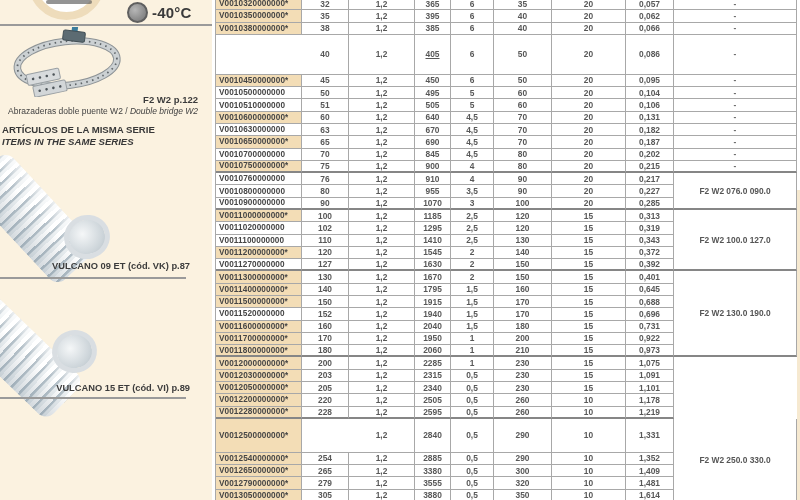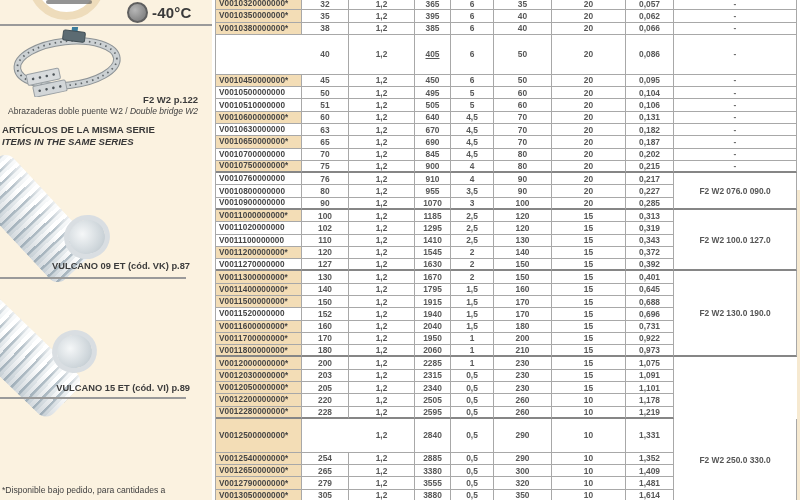--- a/index.html
+++ b/index.html
@@ -114,21 +114,20 @@
   <div id="tube1" class="tube"></div>
   <div id="open1" class="tube-open"></div>
   <div id="hose1-label" class="abs hose-label">VULCANO 09 ET (cód. VK) p.87</div>
   <div id="div2" class="abs divider"></div>
 
   <div id="tube2" class="tube"></div>
   <div id="open2" class="tube-open"></div>
   <div id="hose2-label" class="abs hose-label">VULCANO 15 ET (cód. VI) p.89</div>
   <div id="div3" class="abs divider"></div>
 
-  <div id="footnote" class="abs">*Disponible bajo pedido, para cantidades a</div>
 </div>
 
 <div id="spec-table" class="abs">
     <div class="cell code beige" style="grid-area: 1 / 1;">V0010320000000*</div>
     <div class="cell num" style="grid-area: 1 / 2;">32</div>
     <div class="cell num" style="grid-area: 1 / 3;">1,2</div>
     <div class="cell num" style="grid-area: 1 / 4;">365</div>
     <div class="cell num" style="grid-area: 1 / 5;">6</div>
     <div class="cell num" style="grid-area: 1 / 6;">35</div>
     <div class="cell num" style="grid-area: 1 / 7;">20</div>

